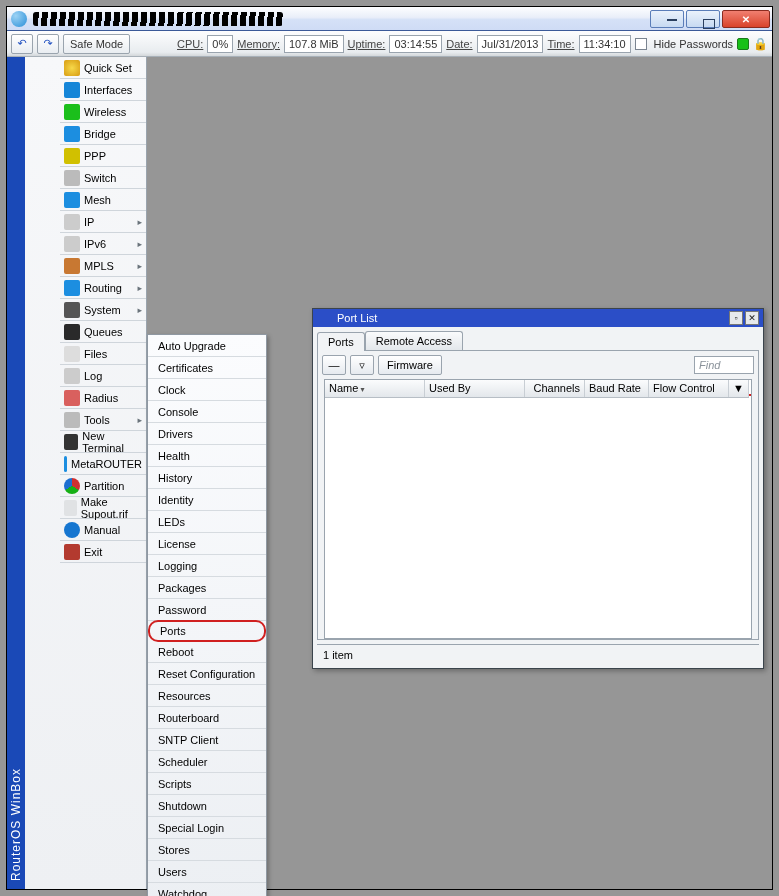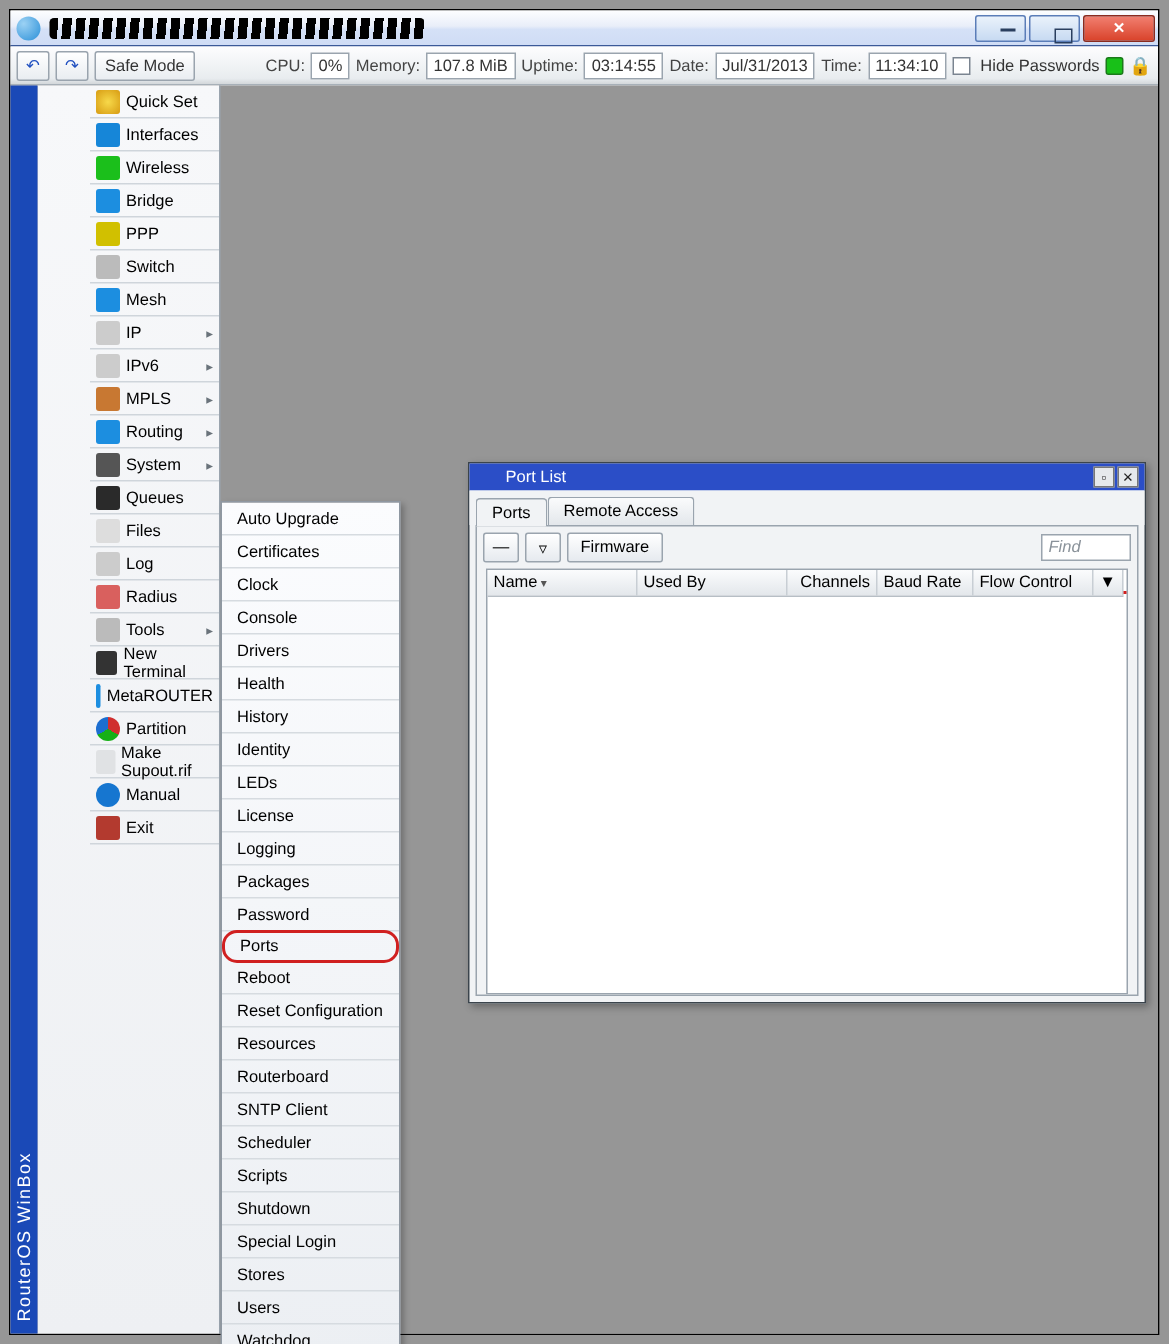--- a/index.html
+++ b/index.html
@@ -77,21 +77,21 @@
     height: 20px;
     padding: 0 6px;
     border: 1px solid #9aa4ae;
     border-radius: 2px;
     background: linear-gradient(180deg,#fff,#e9edf1);
     display:flex;align-items:center;justify-content:center;
     cursor:pointer;
   }
   .tb-btn.icon-only{width:22px;padding:0;}
   .undo-glyph{color:#2050c0;}
-  .stat-label{color:#444;}
+  .stat-label{color:#444;text-decoration:underline;}
   .stat-box{
     border:1px solid #9aa4ae;height:18px;padding:0 4px;
     background:#fff;display:inline-flex;align-items:center;min-width:24px;
   }
   .toolbar .spacer{flex:1;}
   .chk {
     width:12px;height:12px;border:1px solid #7a8490;background:#fff;
     display:inline-block;margin-right:3px;
   }
   .led {width:12px;height:12px;background:#18c018;border:1px solid #1a7a1a;border-radius:2px;}
@@ -569,16 +569,17 @@
           </div>
           <div class="trow">
             <div class="td col-name"><span class="row-icon"></span><span>usb1</span></div>
             <div class="td col-usedby"></div>
             <div class="td col-channels" style="text-align:right">3</div>
             <div class="td col-baud">9600</div>
             <div class="td col-flow">none</div>
           </div>
         </div>
       </div>
+      <div class="status-row">1 item</div>
     </div>
 
   </div>
 </div>
 
 </body></html>

